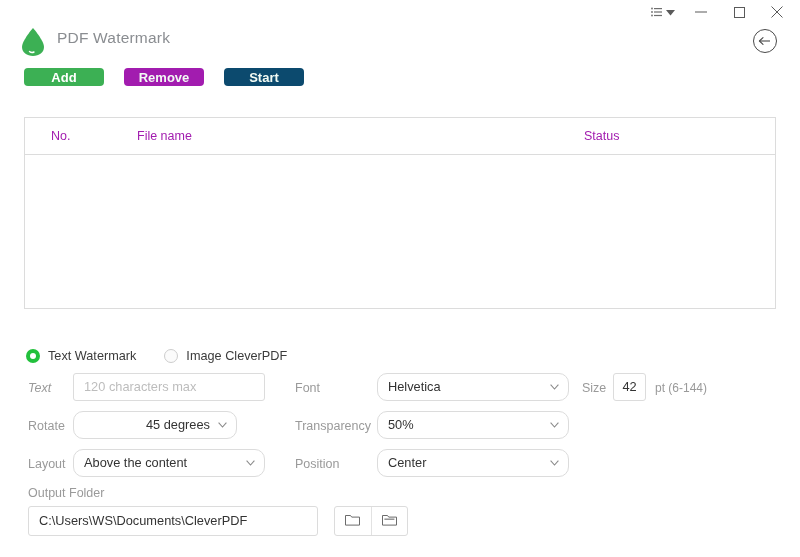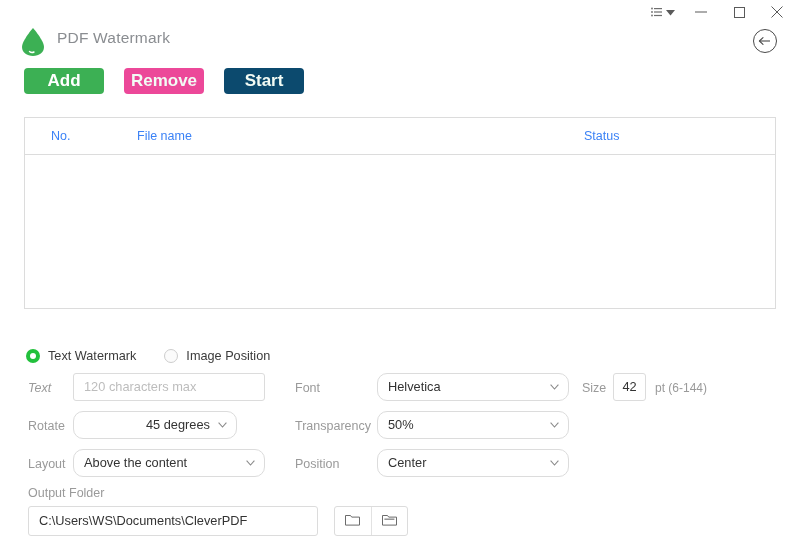--- a/index.html
+++ b/index.html
@@ -41,41 +41,41 @@
     font-size: 15.5px; color: #8a8d91; letter-spacing: .2px;
   }
   .back-btn {
     position: absolute; right: 22px; top: 4px;
     width: 26px; height: 26px;
   }
 
   
   .toolbar { position: absolute; top: 68px; left: 24px; display: flex; }
   .btn {
-    height: 26px; border: none; border-radius: 4px;
-    color: #ffffff; font-size: 17px; font-weight: bold;
+    height: 18px; border: none; border-radius: 4px;
+    color: #ffffff; font-size: 13px; font-weight: bold;
     font-family: "Liberation Sans", sans-serif;
     cursor: pointer; padding: 0;
   }
   .btn-add     { width: 80px; background: #3cb054; margin-right: 20px; }
-  .btn-remove  { width: 80px; background: #ec4899; margin-right: 20px; color: #f2fbf4; cursor: default; }
+  .btn-remove  { width: 80px; background: #a21caf; margin-right: 20px; color: #f2fbf4; cursor: default; }
   .btn-start   { width: 80px; background: #0c4a6e; color: #f2fbf4; cursor: default; }
 
   
   .file-panel {
     position: absolute; left: 24px; top: 117px;
     width: 752px; height: 192px;
     border: 1px solid #dcdcdc; background: #ffffff;
   }
   .file-head {
     position: relative; height: 37px; border-bottom: 1px solid #dcdcdc;
   }
   .file-head span {
     position: absolute; top: 11px;
-    font-size: 12.5px; color: #3b82f6;
+    font-size: 12.5px; color: #a21caf;
   }
   .col-no     { left: 26px; }
   .col-name   { left: 112px; }
   .col-status { left: 559px; }
   .file-body { height: 153px; background: #fff; }
 
   
   .wm-type { position: absolute; left: 26px; top: 349px; display: flex; }
   .radio {
     width: 14px; height: 14px; border-radius: 50%;
@@ -230,21 +230,21 @@
     <span class="col-name">File name</span>
     <span class="col-status">Status</span>
   </div>
   <div class="file-body"></div>
 </div>
 
 <div class="wm-type">
   <span class="radio on"></span>
   <span class="radio-label">Text Watermark</span>
   <span class="radio off gap-radio"></span>
-  <span class="radio-label">Image Position</span>
+  <span class="radio-label">Image CleverPDF</span>
 </div>
 
 <span class="field-label lbl-text">Text</span>
 <div class="ctl in-text r1 placeholder">120 characters max</div>
 
 <span class="field-label lbl-font">Font</span>
 <div class="ctl select sel-font r1">
   <span>Helvetica</span>
   <svg class="chev" viewBox="0 0 9 6">
     <polyline points="0.6,0.6 4.5,5 8.4,0.6" fill="none" stroke="#8a8a8a" stroke-width="1.1"></polyline>

